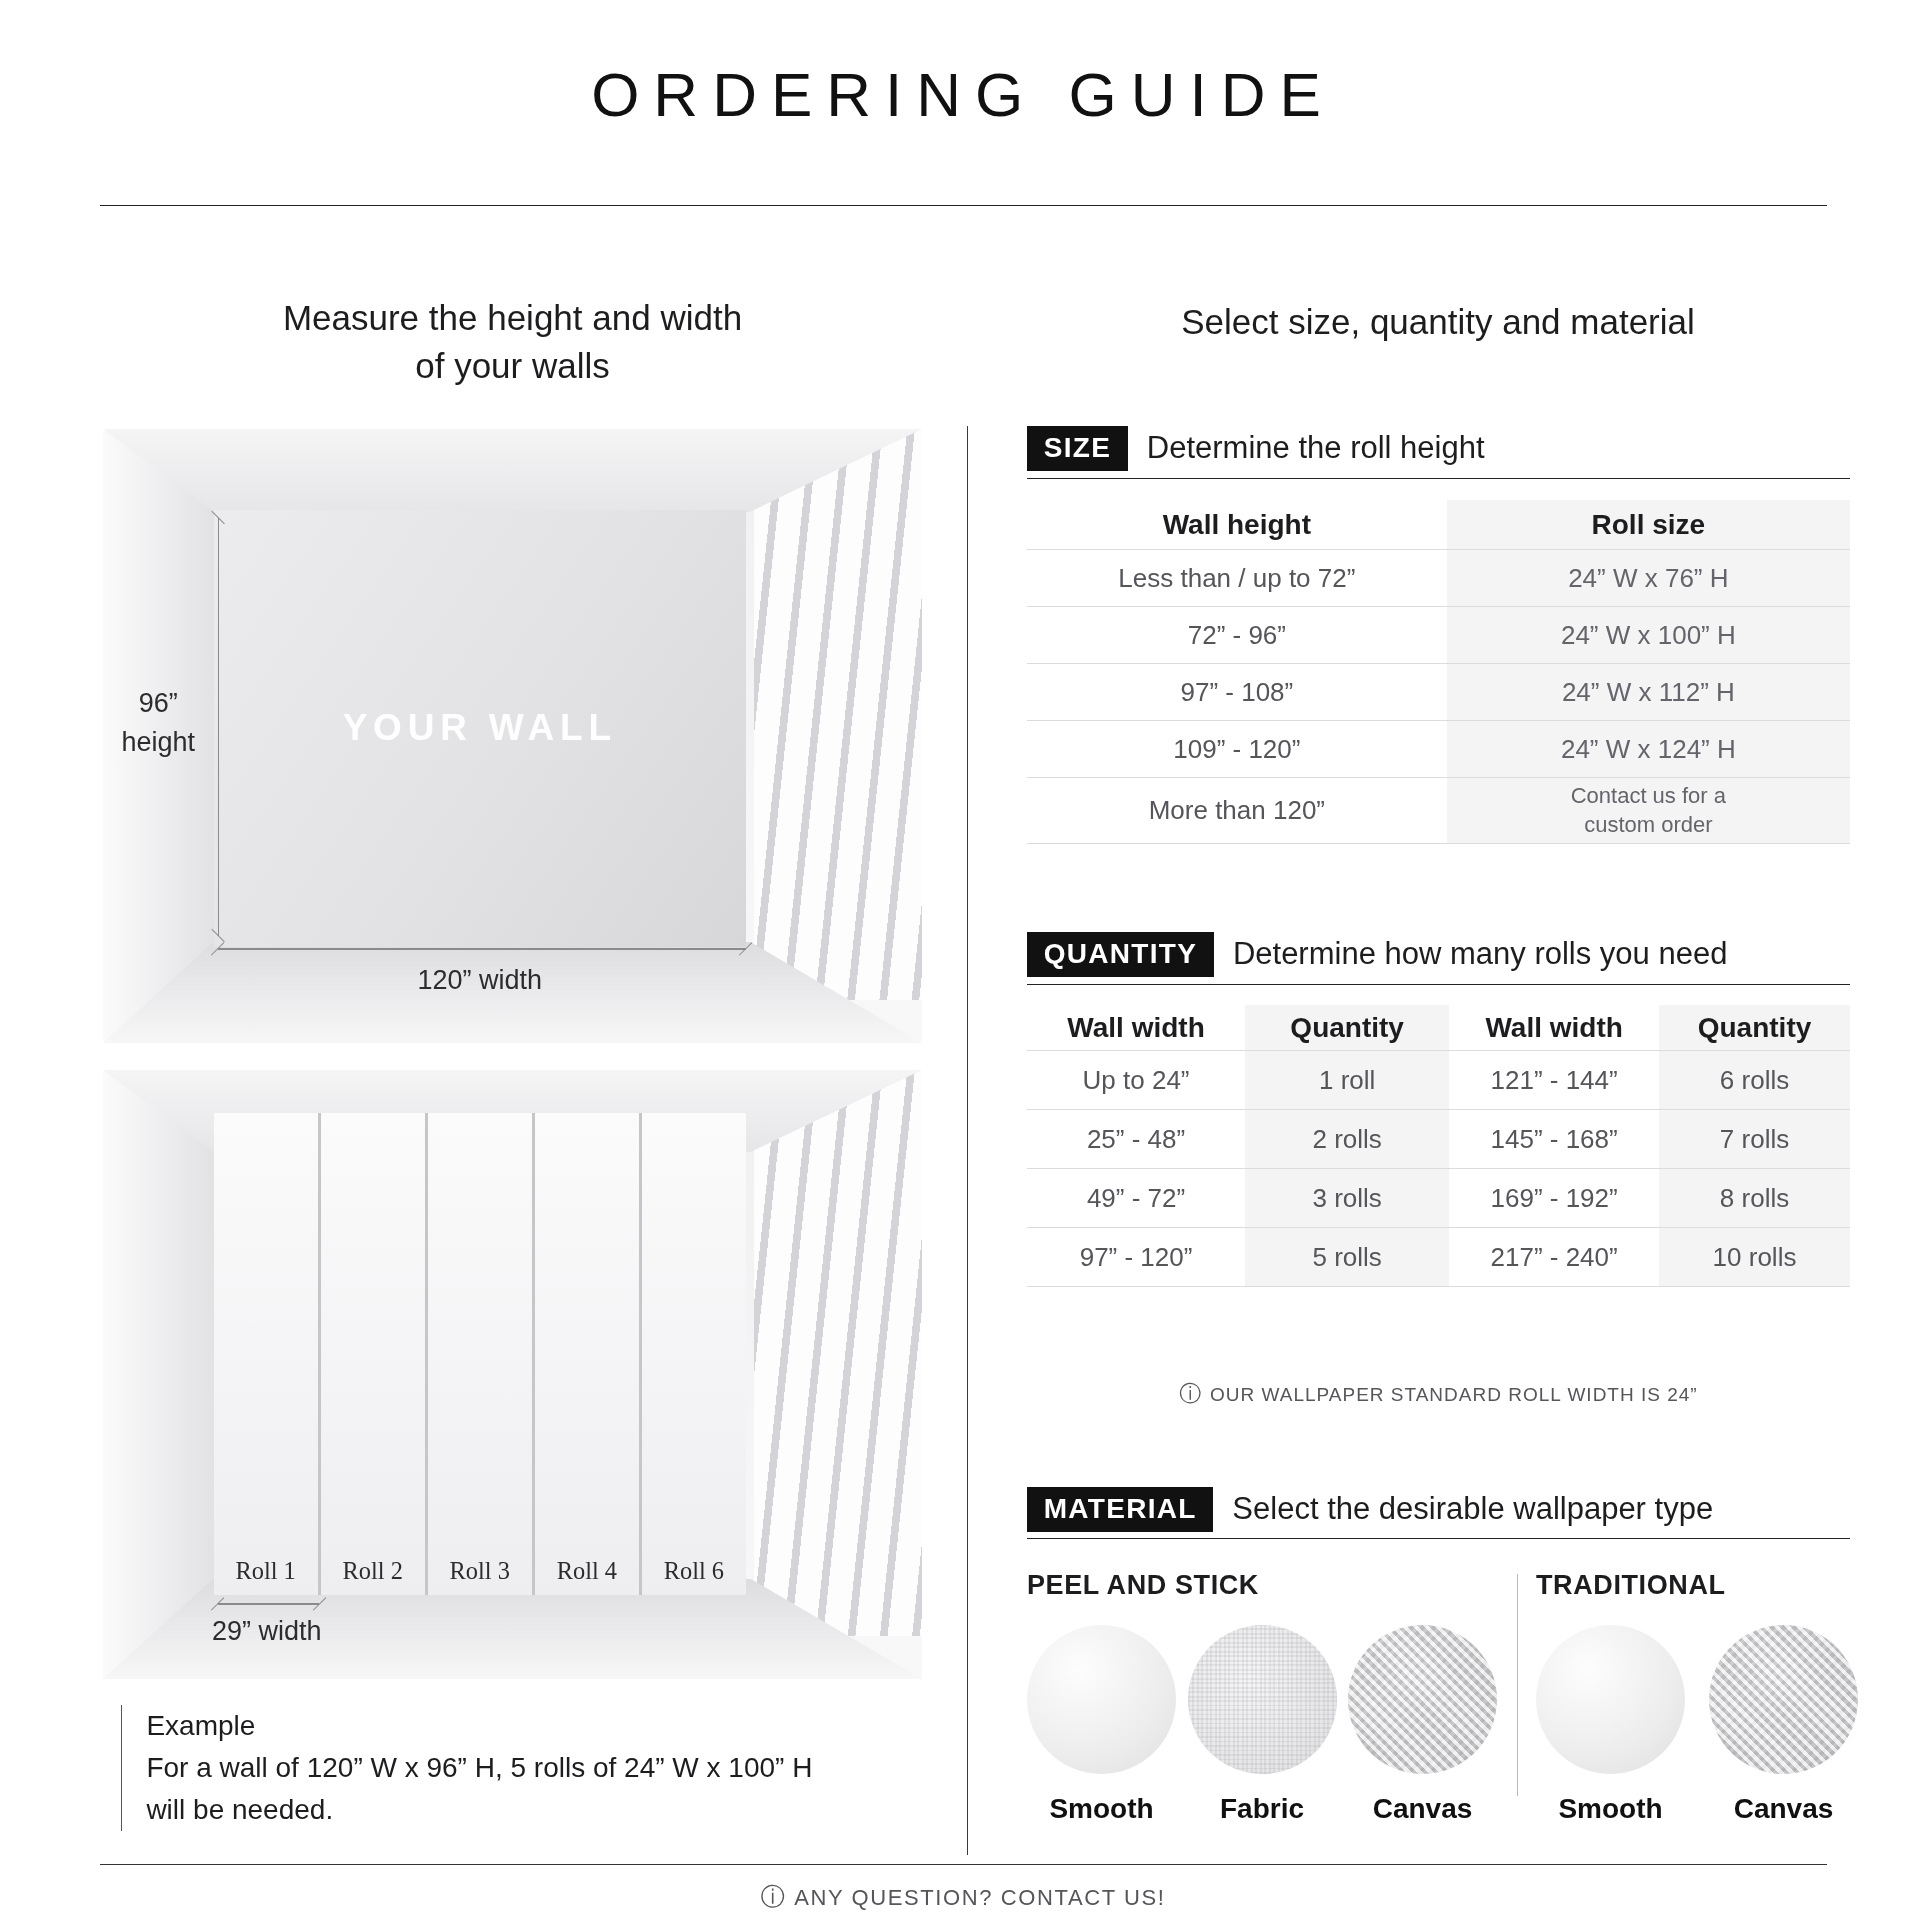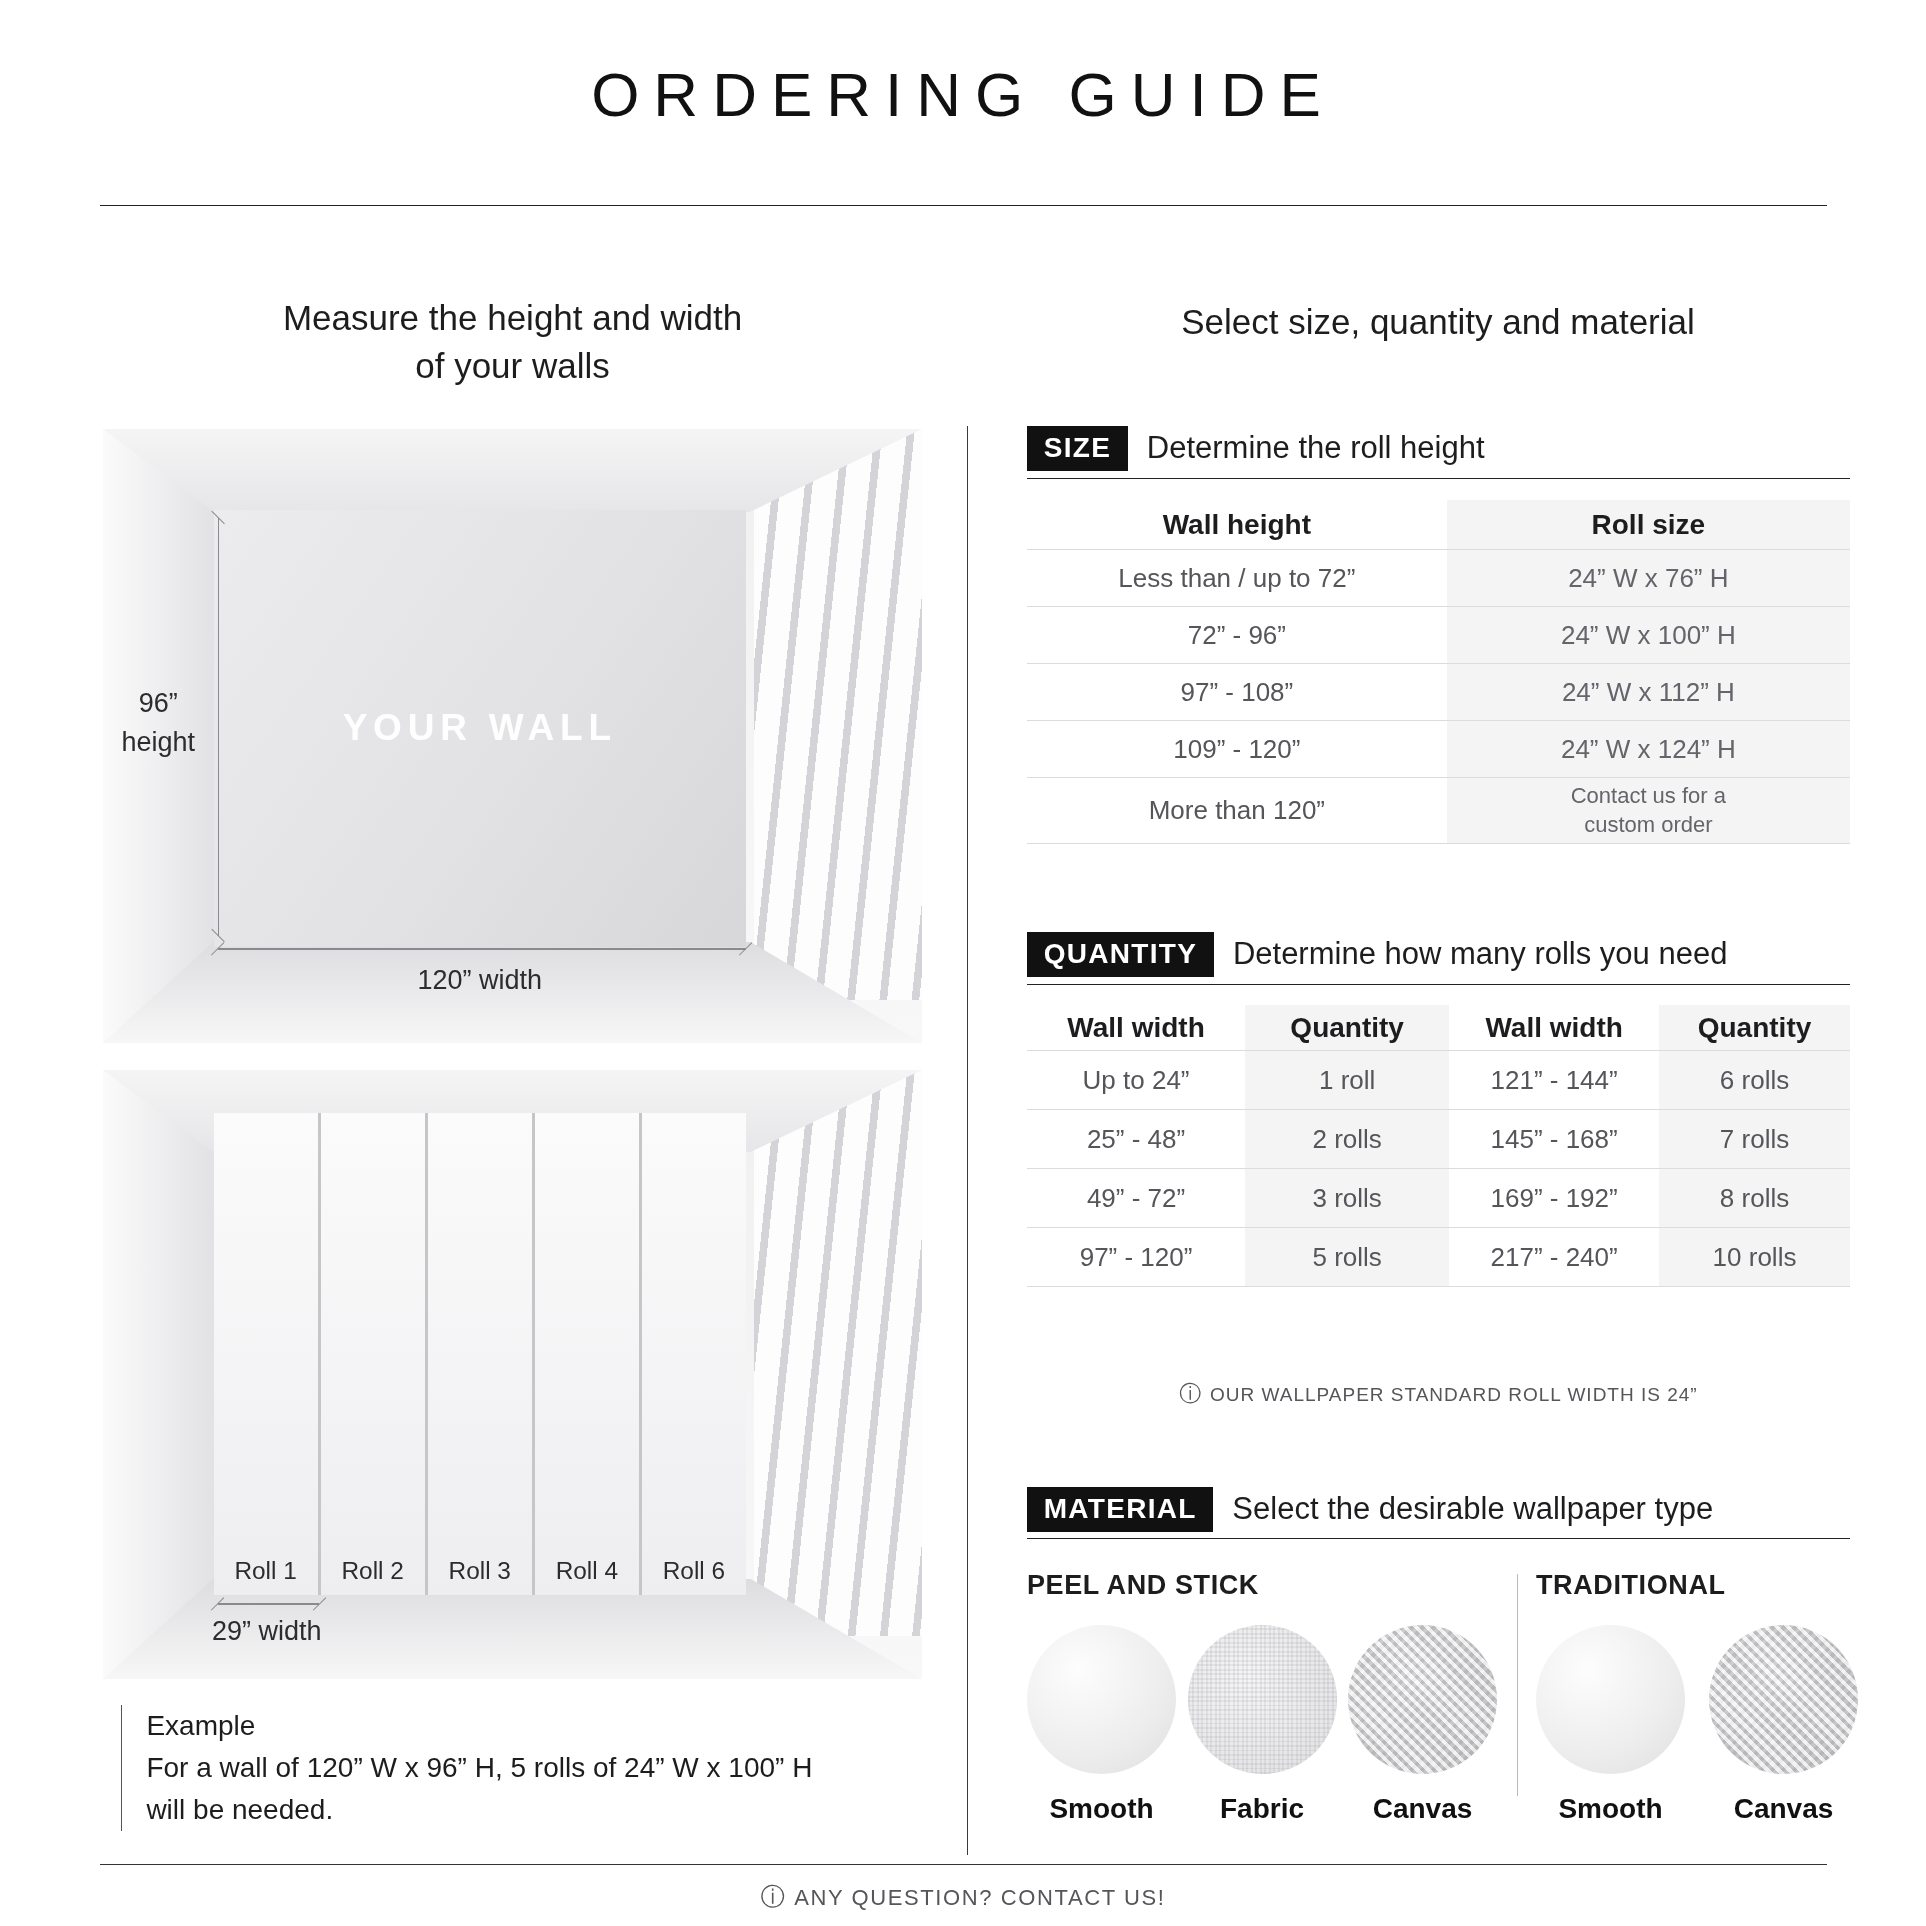--- a/index.html
+++ b/index.html
@@ -46,21 +46,21 @@
   .mh::before,.mh::after { content:''; position:absolute; width:1.3px; height:18px; background:#8a8a8e; top:-8.3px; }
   .mh::before { left:-0.6px; transform:rotate(45deg); }
   .mh::after { right:-0.6px; transform:rotate(45deg); }
 
   .height-label { position:absolute; left:1%; top:41.5%; width:11.5%; z-index:5; text-align:center;
                   font-size:27px; line-height:1.45; color:#2c2c2e; }
   .width-label { position:absolute; left:13.5%; width:65%; top:87.3%; z-index:5; text-align:center;
                  font-size:27px; color:#2c2c2e; }
 
   .rolls-wall { position:absolute; left:13.5%; right:21.5%; top:7%; bottom:13.8%; z-index:3;
-                display:flex; gap:3px; background:#c6c6c9; }
+                display:flex; gap:3px; background:#c6c6c9;font-family:Liberation Serif, serif; }
   .roll-panel { flex:1; position:relative; background:linear-gradient(180deg,#fbfbfc,#eeeef0); }
   .roll-label { position:absolute; bottom:10.3px; left:0; width:100%; text-align:center;
                 font-size:24.4px; color:#2c2c2e; }
   .roll-width-label { position:absolute; left:8%; width:24%; top:89.6%; z-index:5; text-align:center;
                       font-size:27px; color:#2c2c2e; }
 
   
   .example { position:absolute; left:121px; top:1705px; width:803px; border-left:1.9px solid #555;
              padding-left:24.4px; font-size:28px; line-height:1.5; color:#1d1d1f; }
 

